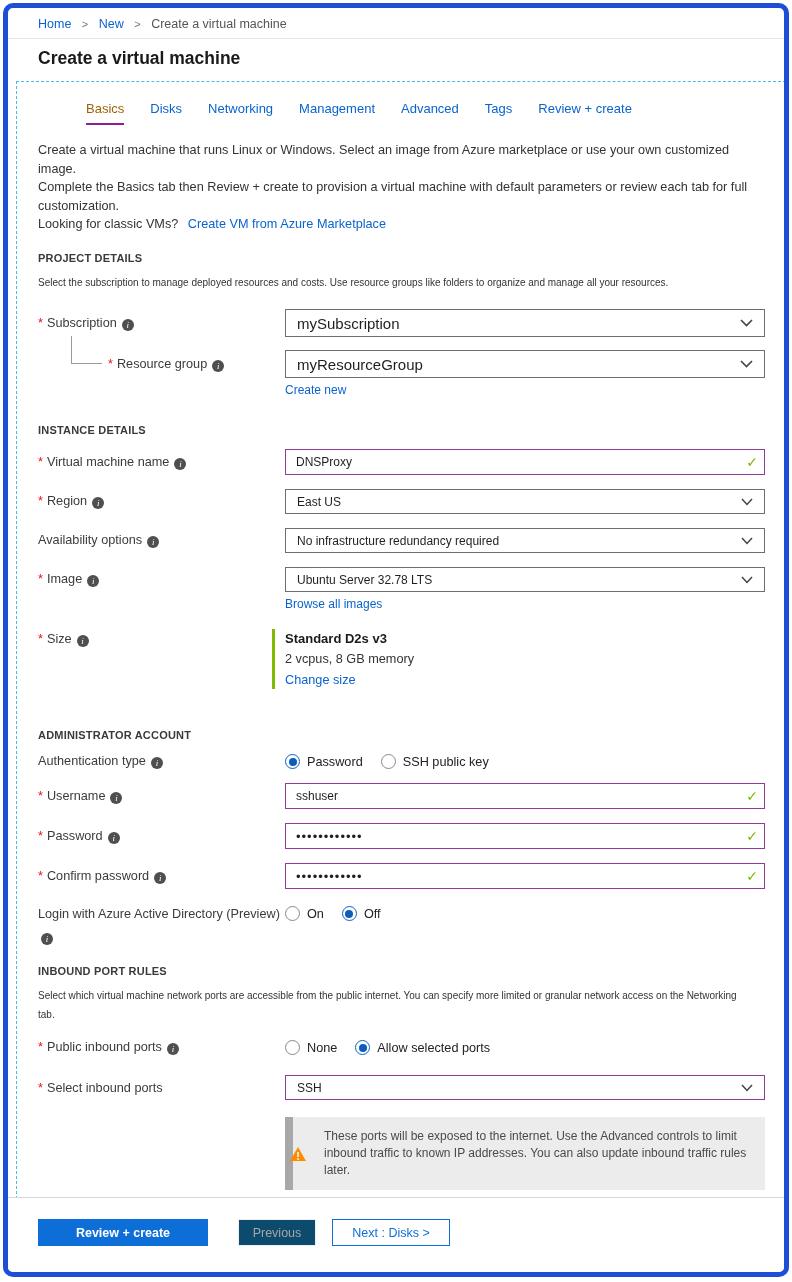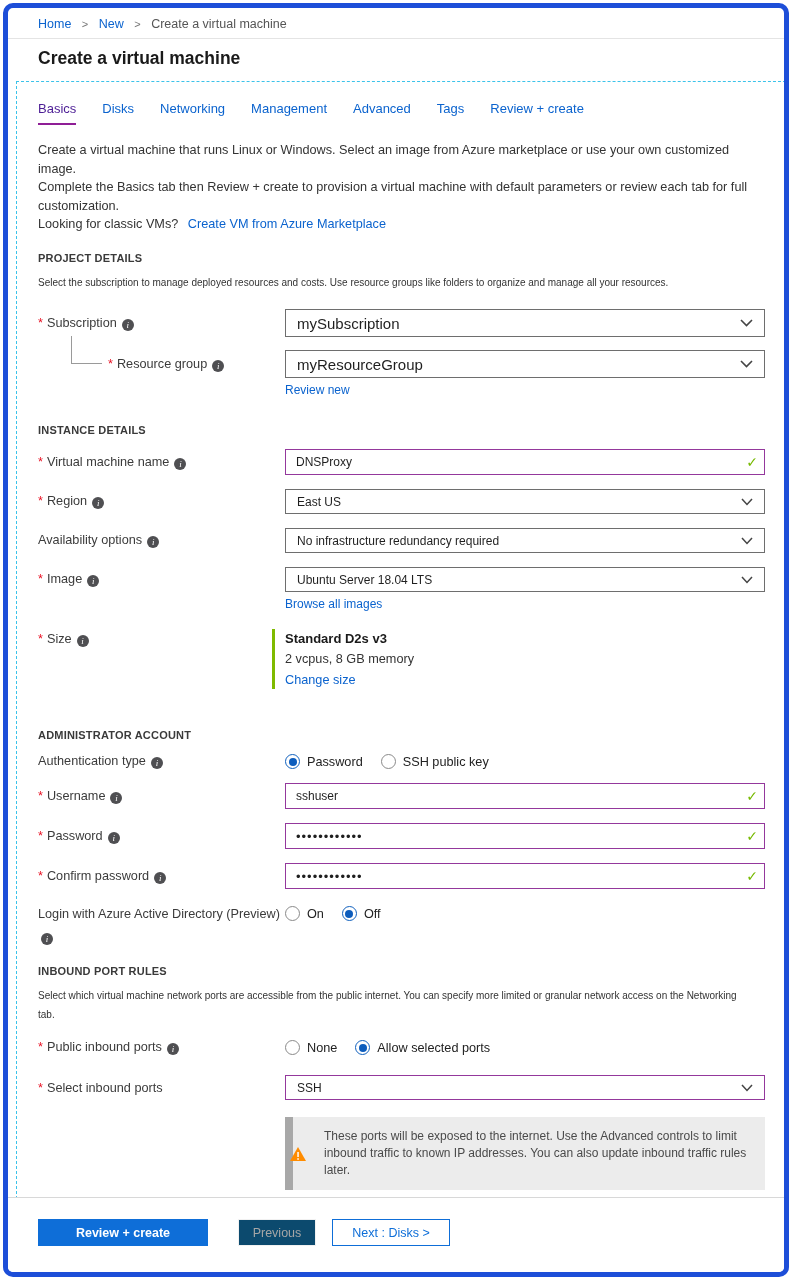--- a/index.html
+++ b/index.html
@@ -9,21 +9,21 @@
   .breadcrumb{padding:9px 0 7px 30px;font-size:12.5px;color:#555;border-bottom:1px solid #e4e4e4;}
   .breadcrumb .crumb-link{color:#0b63ce;cursor:pointer;}
   .breadcrumb .sep{color:#777;margin:0 7px;font-size:11px;}
   .page-title{padding:9px 0 0 30px;font-size:17.5px;font-weight:700;color:#1a1a1a;}
   
   .dashed-region{position:absolute;top:73px;left:8px;right:-2px;bottom:-2px;
                  border-top:1.4px dashed #3cc3ea;border-left:1.4px dashed #3cc3ea;pointer-events:none;}
   
   .tabs{display:flex;gap:26px;padding-left:30px;margin-top:32px;}
   .tab{font-size:13px;color:#0b63ce;padding-bottom:7px;cursor:pointer;}
-  .tab.active{color:#4c1d95;border-bottom:2.5px solid #8f1e96;}
+  .tab.active{color:#a16207;border-bottom:2.5px solid #8f1e96;margin-left:48px;}
   
   .content{padding-left:30px;padding-right:32px;color:#333;}
   .intro{margin-top:16px;font-size:12.7px;line-height:18.5px;max-width:728px;}
   .link{color:#0b63ce;cursor:pointer;text-decoration:none;}
   .section-h{margin-top:18px;font-size:11px;font-weight:700;color:#3a3a3a;letter-spacing:.2px;}
   .section-desc{margin-top:10px;font-size:10px;line-height:18.5px;max-width:728px;}
   
   .form-row{display:flex;align-items:center;margin-top:14px;}
   .label-col{width:247px;font-size:12.7px;color:#3b3b3b;flex-shrink:0;}
   .field-col{width:480px;flex-shrink:0;position:relative;}
@@ -137,21 +137,21 @@
       <div class="field-col">
         <div class="dd big">
           <span>myResourceGroup</span>
           <svg class="chev" width="13" height="8" viewBox="0 0 13 8">
               <path d="M1 1 L6.5 6.5 L12 1" stroke="#444" stroke-width="1.6" fill="none"></path>
             </svg>
         </div>
       </div>
     </div>
     <div class="sub-link">
-      <span class="link">Review new</span>
+      <span class="link">Create new</span>
     </div>
 
     <div class="section-h" style="margin-top:27px;">INSTANCE DETAILS</div>
 
     <div class="form-row" style="margin-top:13px;">
       <div class="label-col">
         <span class="req">*</span><span>Virtual machine name</span><span class="info-icon">i</span>
       </div>
       <div class="field-col txt-wrap">
         <input class="txt" value="DNSProxy" style="">
@@ -186,21 +186,21 @@
         </div>
       </div>
     </div>
 
     <div class="form-row">
       <div class="label-col">
         <span class="req">*</span><span>Image</span><span class="info-icon">i</span>
       </div>
       <div class="field-col">
         <div class="dd">
-          <span>Ubuntu Server 18.04 LTS</span>
+          <span>Ubuntu Server 32.78 LTS</span>
           <svg class="chev" width="12" height="8" viewBox="0 0 12 8">
               <path d="M1 1 L6 6.5 L11 1" stroke="#444" stroke-width="1.5" fill="none"></path>
             </svg>
         </div>
       </div>
     </div>
     <div class="sub-link">
       <span class="link">Browse all images</span>
     </div>
 

